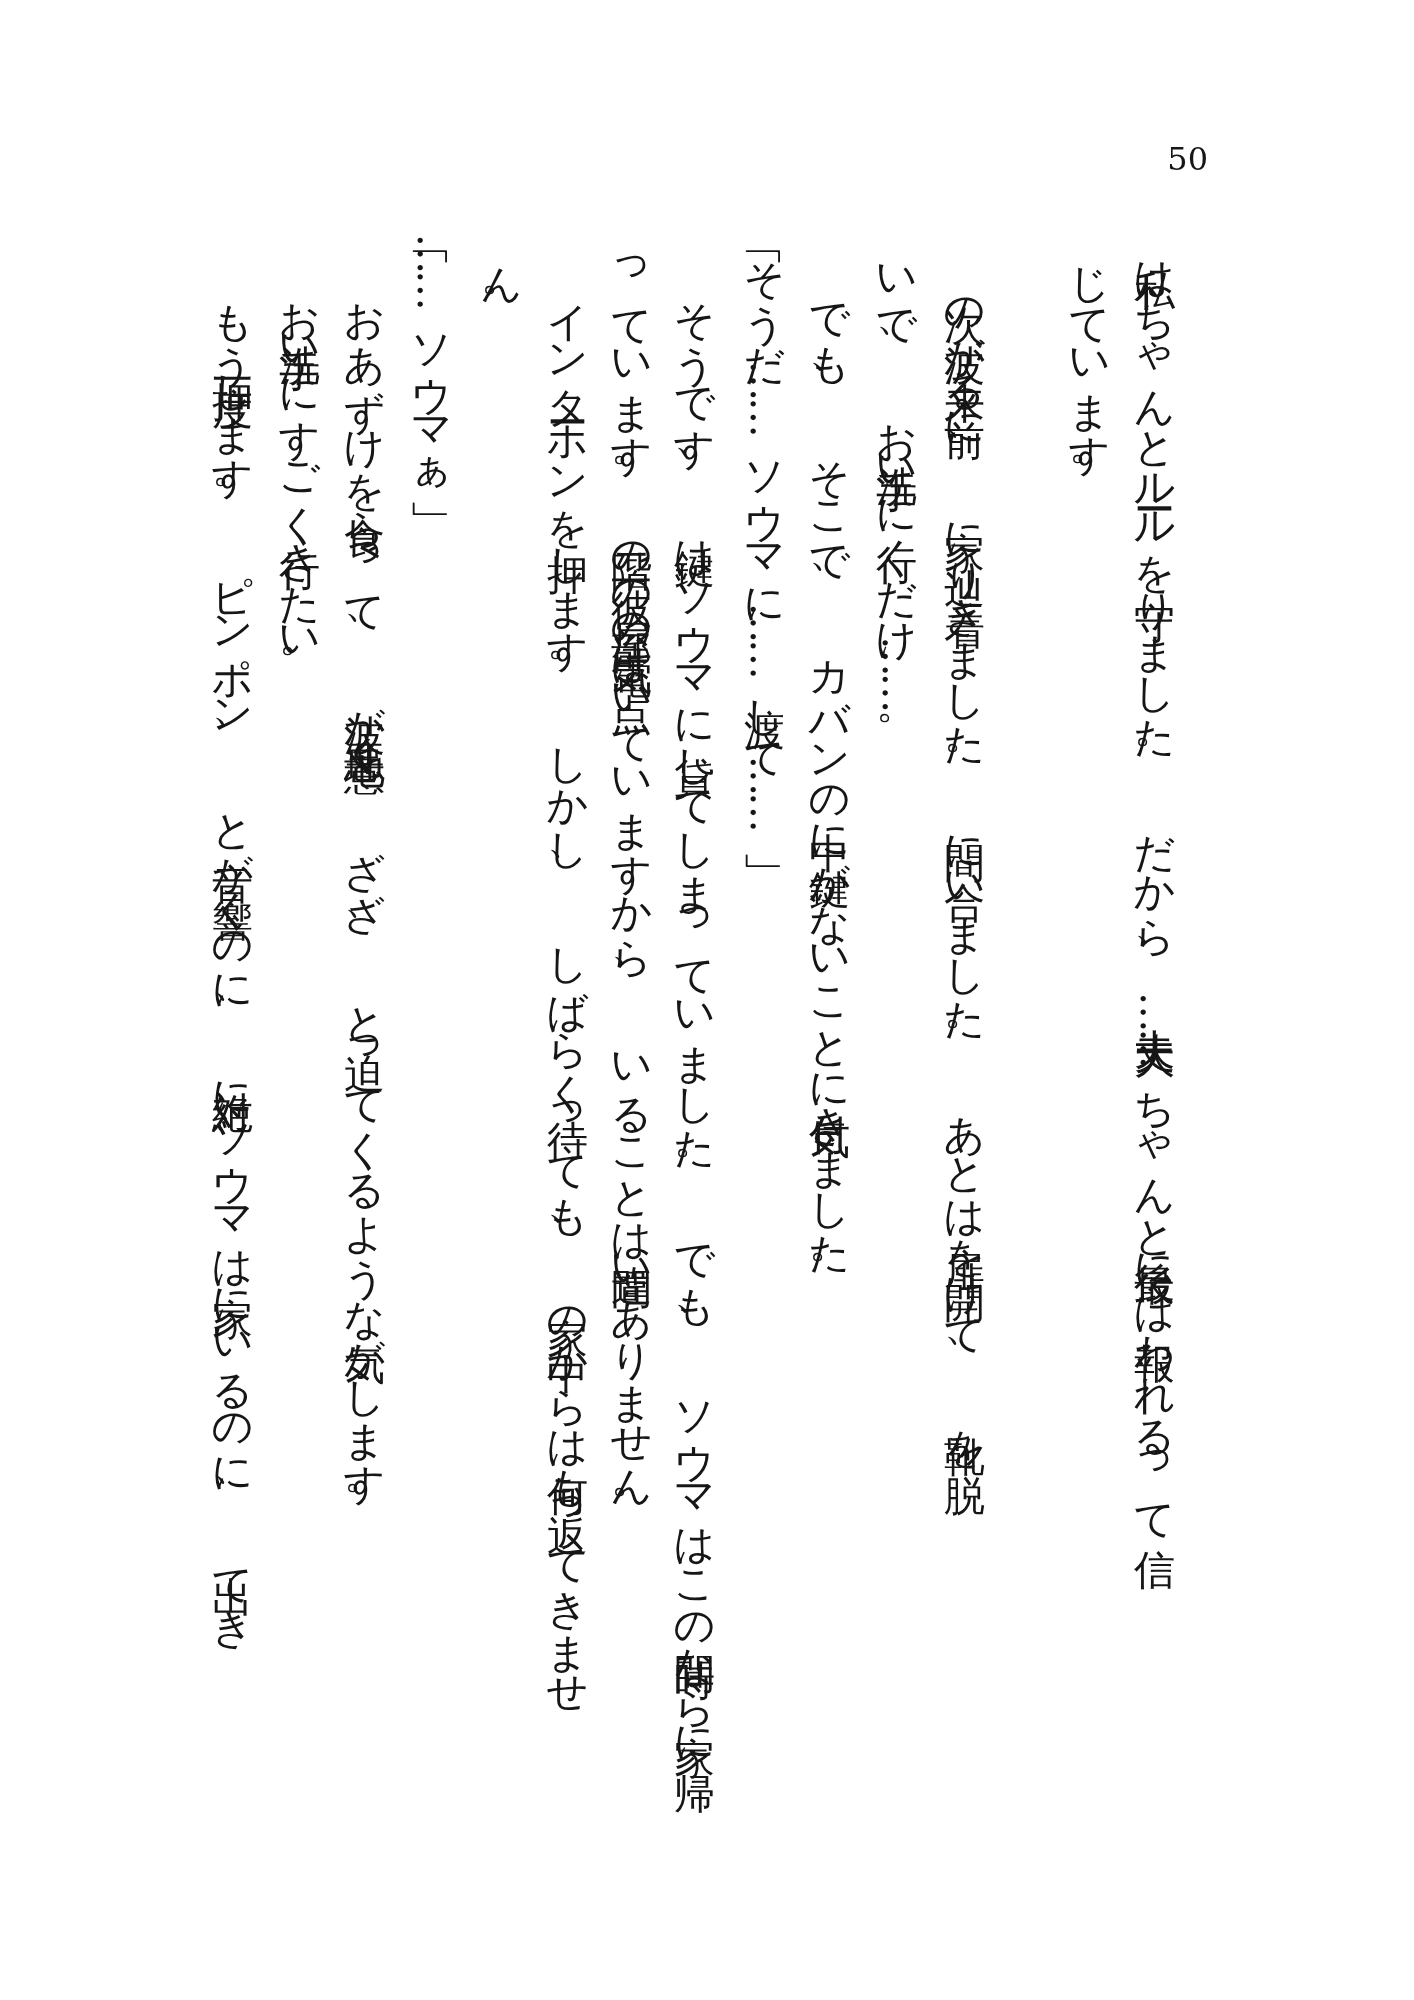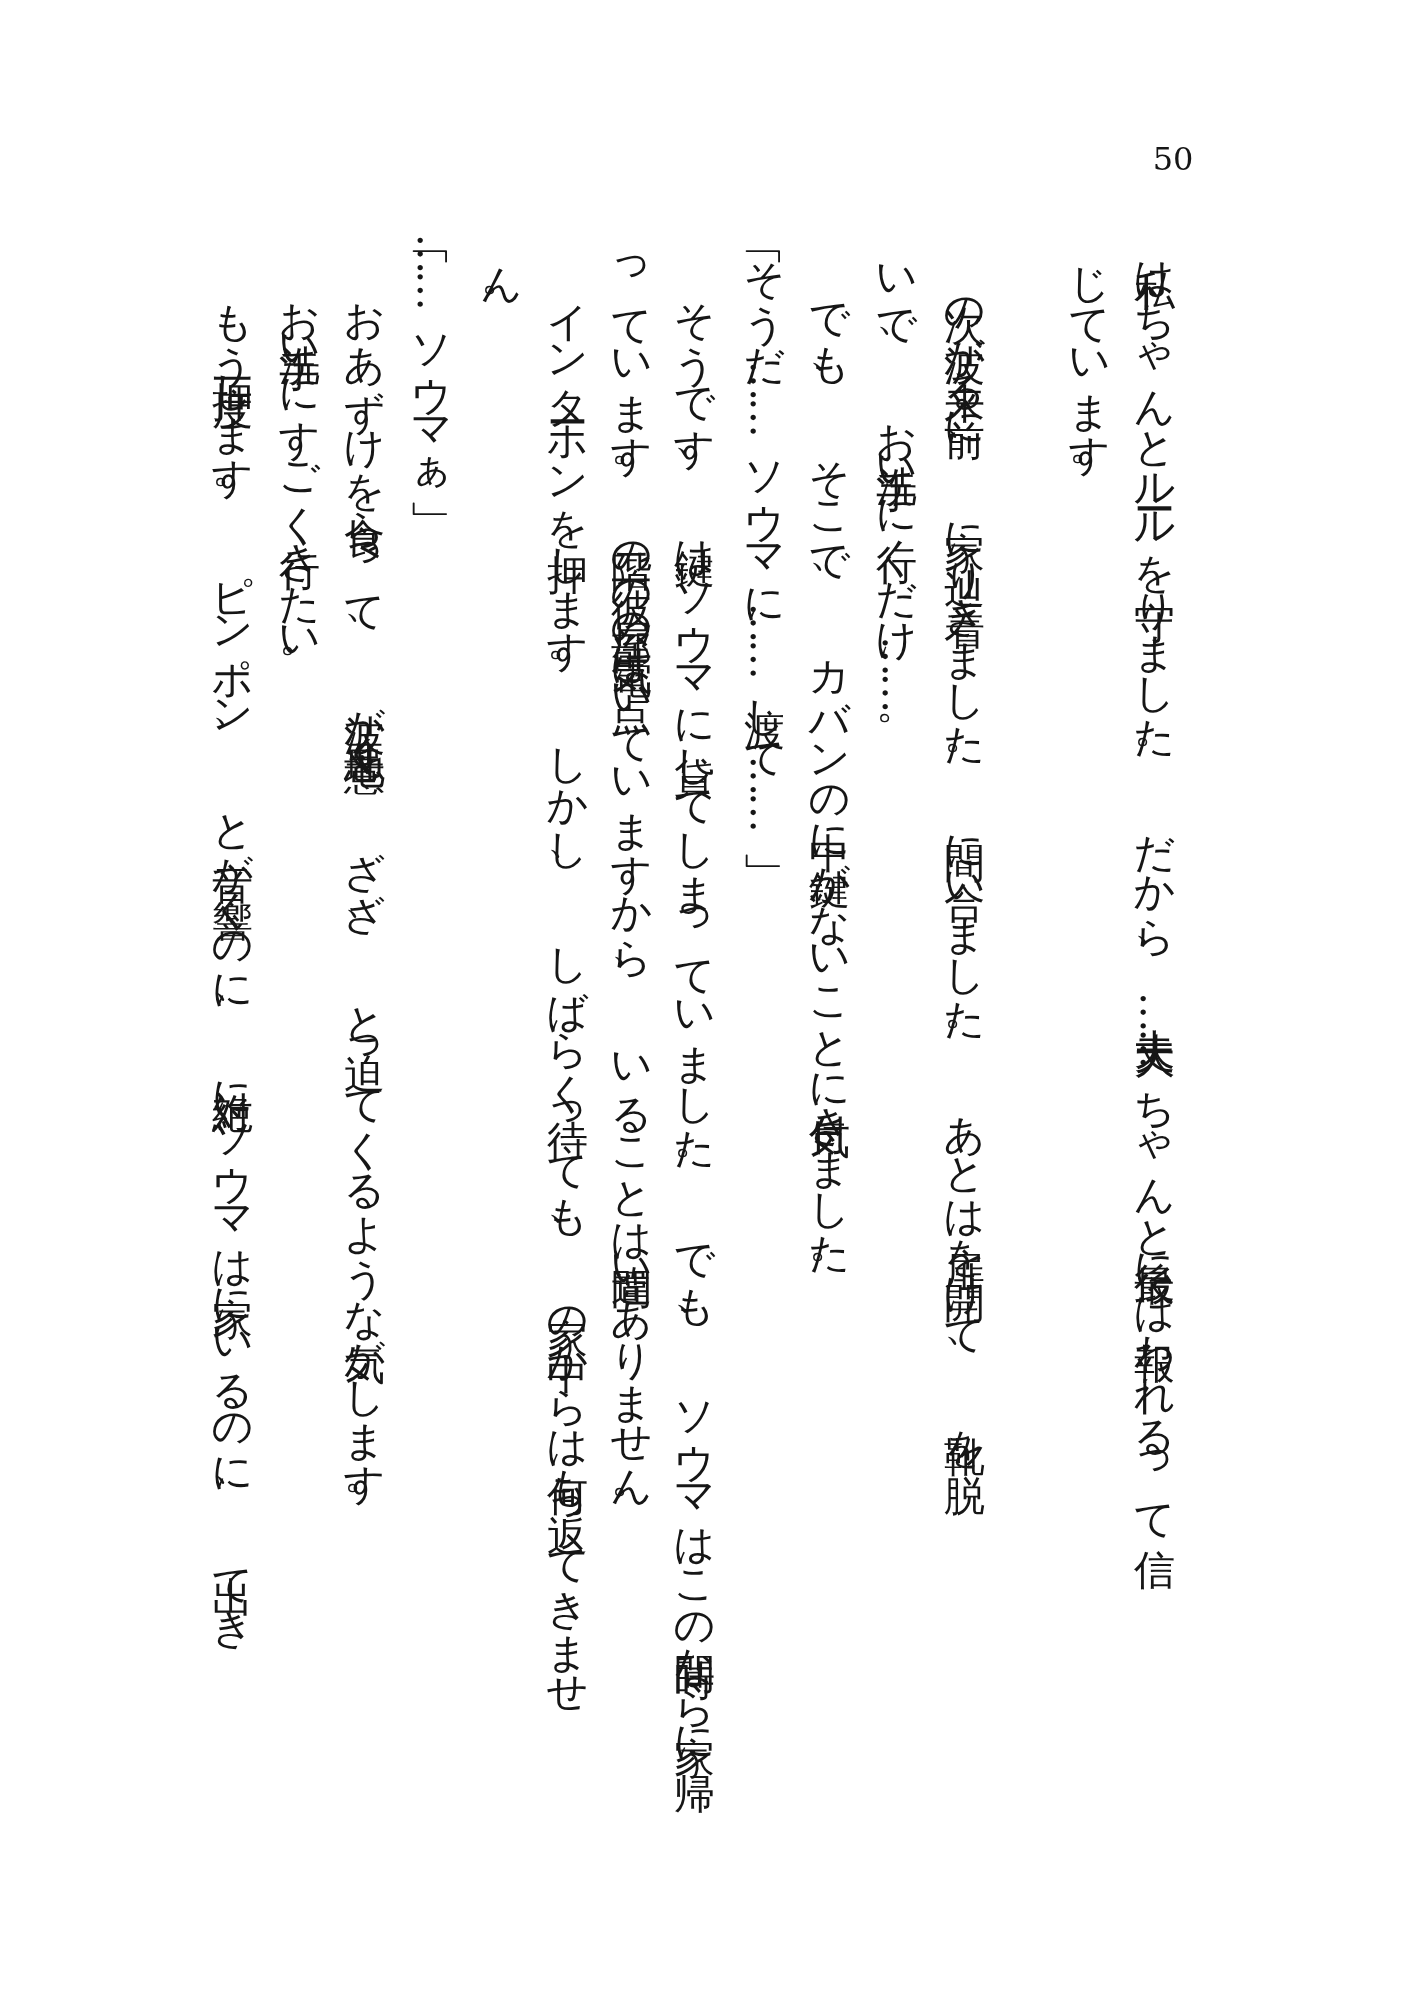--- a/index.html
+++ b/index.html
@@ -12,21 +12,21 @@
     width: 1414px;
     height: 2000px;
     background: #ffffff;
     overflow: hidden;
   }
   .page-number {
     position: absolute;
     top: 140px;
     left: 1138px;
     width: 70px;
-    text-align: center;
+    text-align: right;
     font-family: "DejaVu Serif", "Liberation Serif", serif;
     font-size: 32px;
     color: #161616;
   }
   .tcol {
     position: absolute;
     top: 238px;
     writing-mode: vertical-rl;
     text-orientation: mixed;
     white-space: pre;

